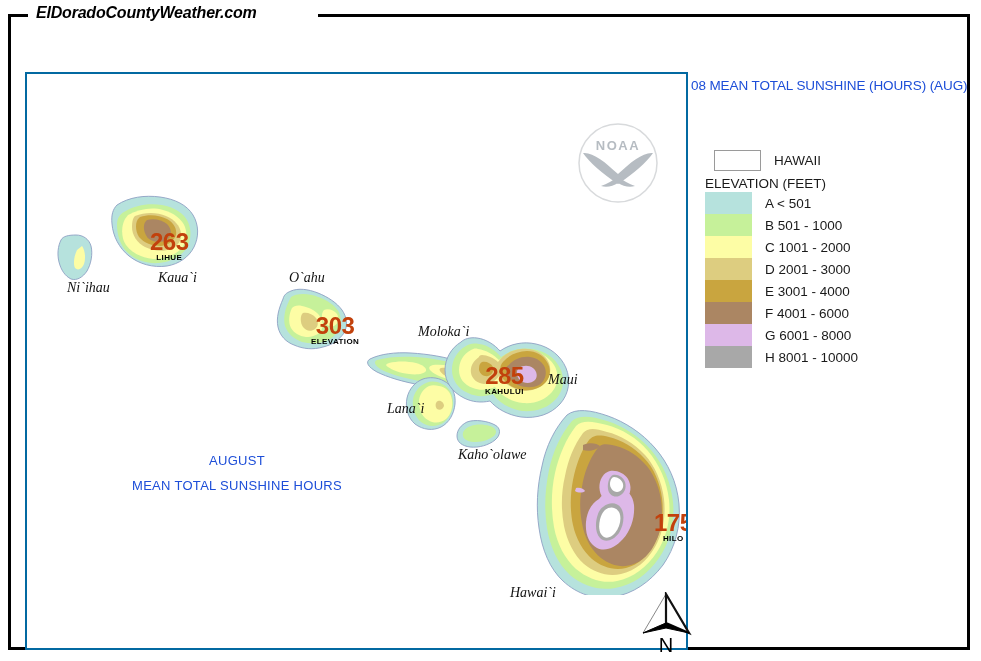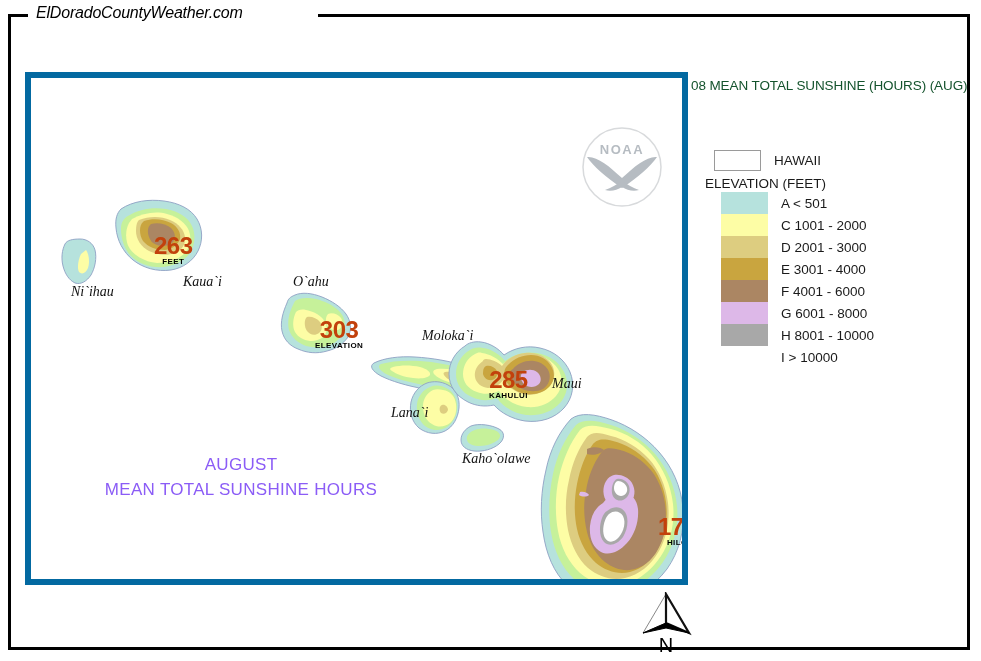--- a/index.html
+++ b/index.html
@@ -38,46 +38,46 @@
     height: 22px;
     background: #ffffff;
   }
   .site-title {
     position: absolute;
     left: 36px;
     top: 4px;
     font-family: "Liberation Sans", sans-serif;
     font-size: 16px;
     font-style: italic;
-    font-weight: normal;
+    font-weight: bold;
     color: #000000;
     white-space: nowrap;
     letter-spacing: -0.2px;
   }
 
   
   .map-frame {
     position: absolute;
     left: 25px;
     top: 72px;
     width: 663px;
-    height: 513px;
-    border: 6px solid #0369a1;
+    height: 578px;
+    border: 2px solid #0369a1;
     box-sizing: border-box;
     background: #ffffff;
     overflow: hidden;
   }
 
   
   .map-header {
     position: absolute;
     left: 691px;
     top: 78px;
     font-size: 13.5px;
-    color: #14532d;
+    color: #1d4ed8;
     white-space: nowrap;
     letter-spacing: -0.1px;
   }
 
   
   .legend {
     position: absolute;
     left: 705px;
     top: 148px;
     width: 250px;
@@ -103,21 +103,20 @@
   }
   .legend-subtitle {
     margin-top: 4px;
     font-size: 13.5px;
     color: #1a1a1a;
     white-space: nowrap;
   }
   .legend-rows {
     margin-top: 1px;
     position: relative;
-    margin-left: 16px;
   }
   .legend-row {
     display: flex;
     align-items: center;
     height: 22px;
   }
   .legend-swatch {
     width: 47px;
     height: 22px;
     box-sizing: border-box;
@@ -133,22 +132,22 @@
     white-space: nowrap;
   }
 
   
   .map-title {
     position: absolute;
     left: 0;
     top: 374px;
     width: 420px;
     text-align: center;
-    font-size: 17px;
-    color: #8b5cf6;
+    font-size: 13px;
+    color: #1d4ed8;
     line-height: 25px;
     letter-spacing: 0.3px;
   }
 
   
   .noaa-logo {
     position: absolute;
     left: 550px;
     top: 48px;
     width: 82px;
@@ -409,31 +408,31 @@
                  C586 418 583 414 583 410 C583 406 585 403 587 403 Z" fill="#ffffff" stroke="none"></path>
         <path d="M578 436 C583 432 589 433 592 438 C595 444 593 453 588 459
                  C583 465 577 465 574 460 C571 455 572 446 575 440
                  C576 438 577 437 578 436 Z" fill="#ffffff" stroke="none"></path>
         <path d="M549 414 C553 413 557 415 558 417 C556 419 551 419 548 417 Z" fill="#ddb8e8" stroke="none"></path>
         <path d="M556 371 C562 368 570 369 573 372 C570 376 562 378 556 376 Z" fill="#ab8663" stroke="none"></path>
       </g>
     </svg>
 
     <div class="isl-label" style="left:40px;  top:206px;">Ni`ihau</div>
-    <div class="isl-label" style="left:152px; top:196px;">Kaua`i</div>
+    <div class="isl-label" style="left:131px; top:196px;">Kaua`i</div>
     <div class="isl-label" style="left:262px; top:196px;">O`ahu</div>
     <div class="isl-label" style="left:391px; top:250px;">Moloka`i</div>
     <div class="isl-label" style="left:360px; top:327px;">Lana`i</div>
     <div class="isl-label" style="left:521px; top:298px;">Maui</div>
     <div class="isl-label" style="left:431px; top:373px;">Kaho`olawe</div>
     <div class="isl-label" style="left:483px; top:511px;">Hawai`i</div>
 
     <div class="station" style="left:123px; top:157px;">
       <span class="val">263</span>
-      <span class="nm">FEET</span>
+      <span class="nm">LIHUE</span>
     </div>
     <div class="station" style="left:284px; top:241px;">
       <span class="val">303</span>
       <span class="nm">ELEVATION</span>
     </div>
     <div class="station" style="left:458px; top:291px;">
       <span class="val">285</span>
       <span class="nm">KAHULUI</span>
     </div>
     <div class="station" style="left:627px; top:438px;">
@@ -455,20 +454,24 @@
     </div>
 
     <div class="legend-subtitle">ELEVATION (FEET)</div>
 
     <div class="legend-rows">
       <div class="legend-row">
         <div class="legend-swatch" style="background:#b6e2dd"></div>
         <div class="legend-label">A &lt; 501</div>
       </div>
       <div class="legend-row">
+        <div class="legend-swatch" style="background:#c6f19a"></div>
+        <div class="legend-label">B 501 - 1000</div>
+      </div>
+      <div class="legend-row">
         <div class="legend-swatch" style="background:#fdfda5"></div>
         <div class="legend-label">C 1001 - 2000</div>
       </div>
       <div class="legend-row">
         <div class="legend-swatch" style="background:#ddcd80"></div>
         <div class="legend-label">D 2001 - 3000</div>
       </div>
       <div class="legend-row">
         <div class="legend-swatch" style="background:#c9a53f"></div>
         <div class="legend-label">E 3001 - 4000</div>
@@ -477,24 +480,20 @@
         <div class="legend-swatch" style="background:#ab8663"></div>
         <div class="legend-label">F 4001 - 6000</div>
       </div>
       <div class="legend-row">
         <div class="legend-swatch" style="background:#ddb8e8"></div>
         <div class="legend-label">G 6001 - 8000</div>
       </div>
       <div class="legend-row">
         <div class="legend-swatch" style="background:#a8a8a8"></div>
         <div class="legend-label">H 8001 - 10000</div>
-      </div>
-      <div class="legend-row">
-        <div class="legend-swatch empty"></div>
-        <div class="legend-label">I &gt; 10000</div>
       </div>
     </div>
   </div>
 
   <div class="north-arrow">
     <svg viewBox="0 0 58 44" width="58" height="44" aria-hidden="true">
       <path d="M29 2 L52 41 L29 31 L6 41 Z" fill="#ffffff" stroke="#888888" stroke-width="1"></path>
       <path d="M29 2 L52 41 L29 31 Z" fill="#ffffff" stroke="#111111" stroke-width="2.2"></path>
       <path d="M6 41 L29 31 L52 41 L29 36 Z" fill="#000000" stroke="#000000" stroke-width="1"></path>
     </svg>

